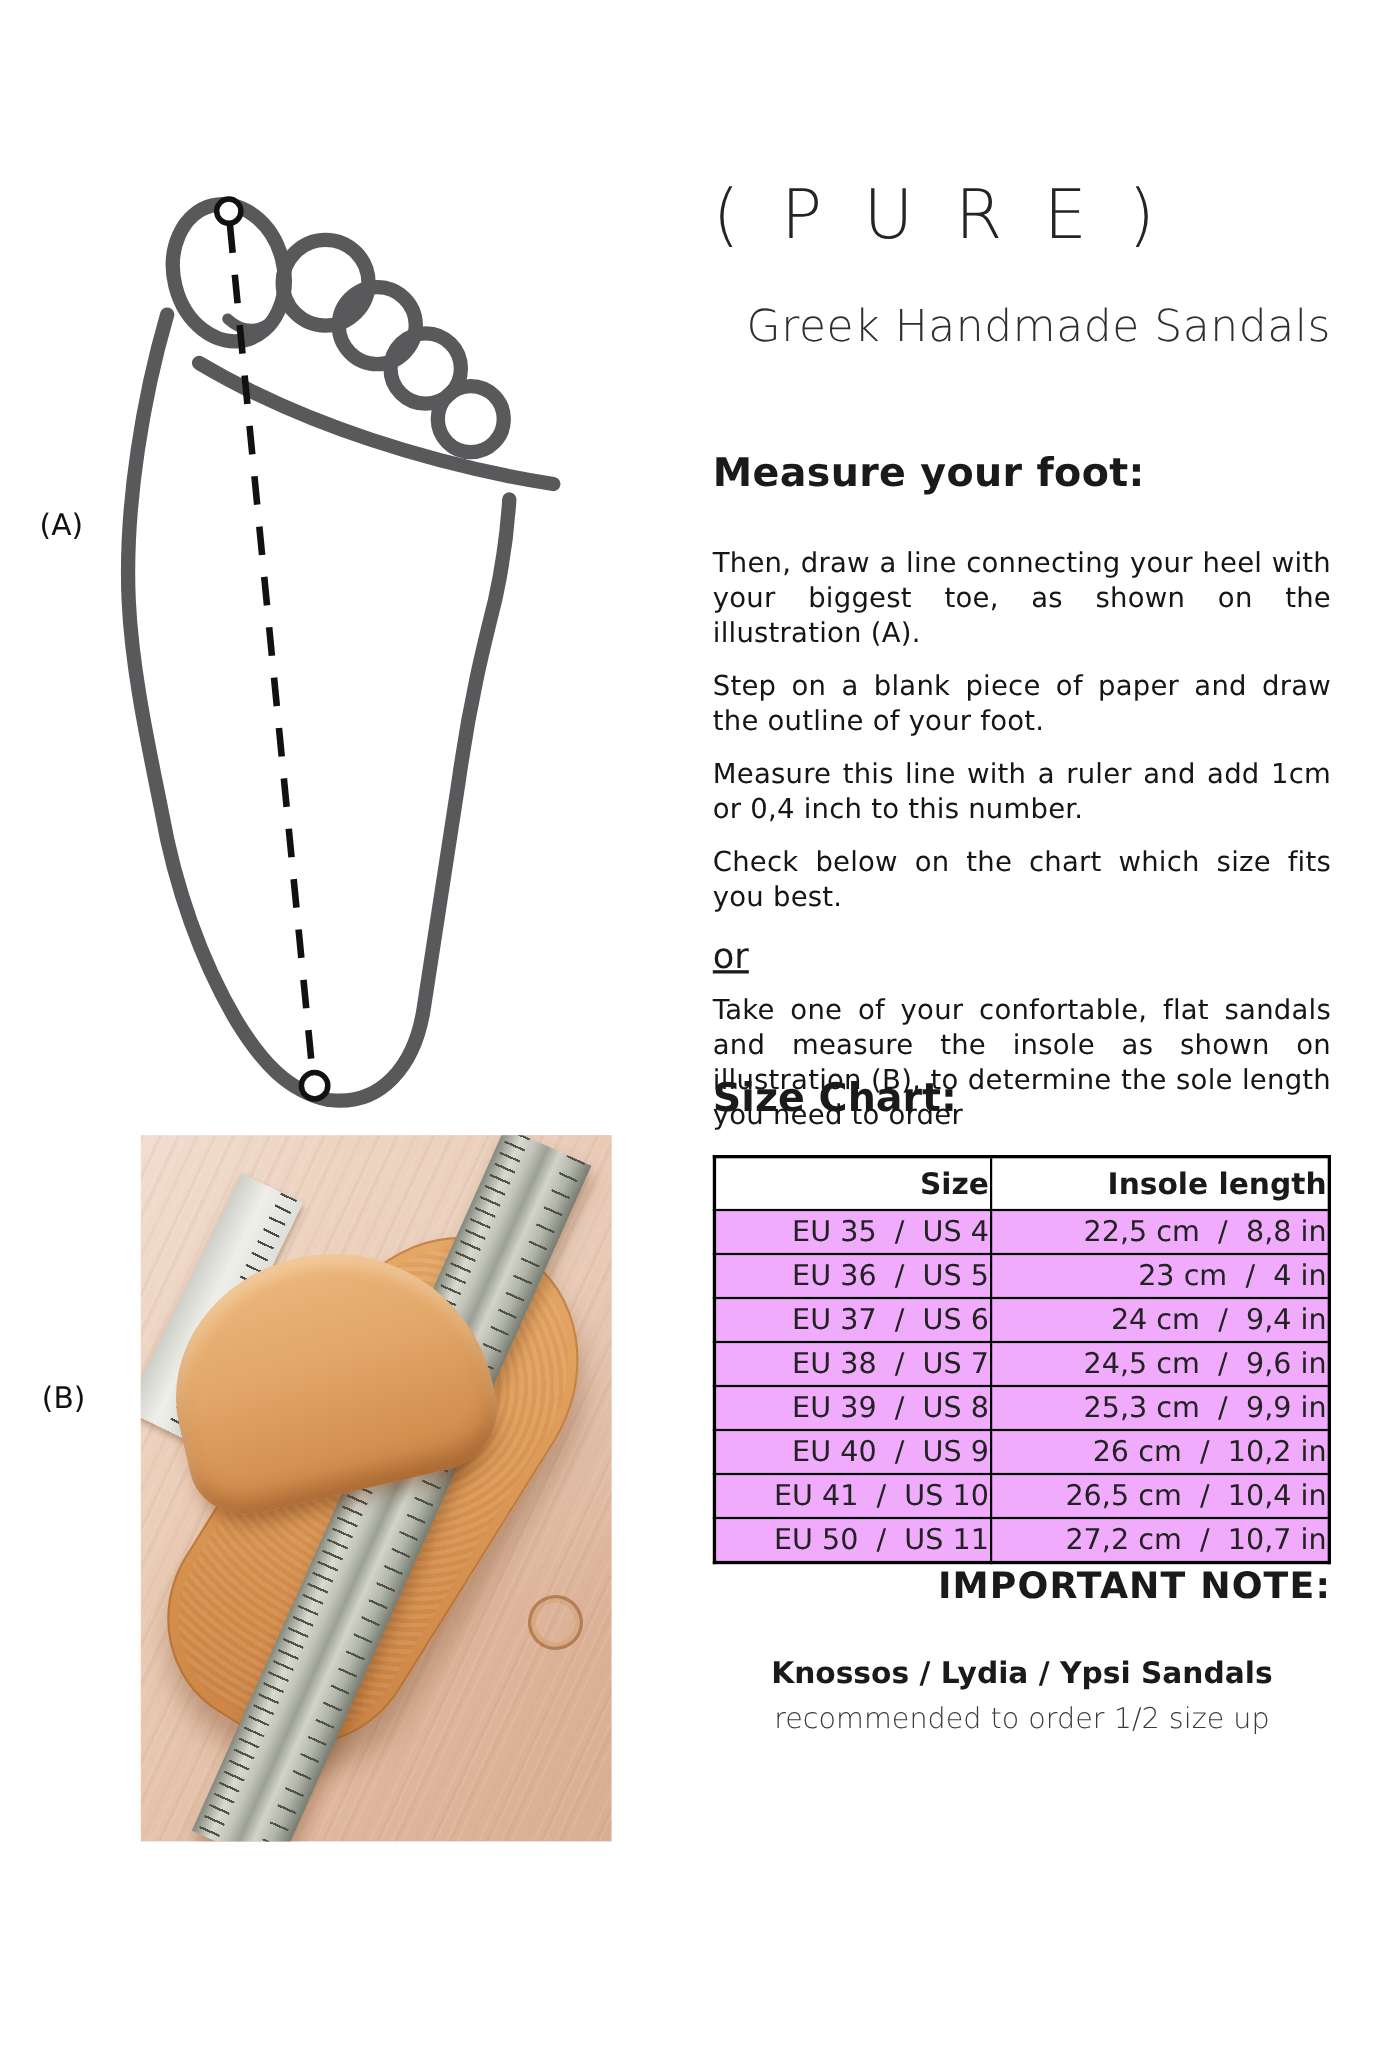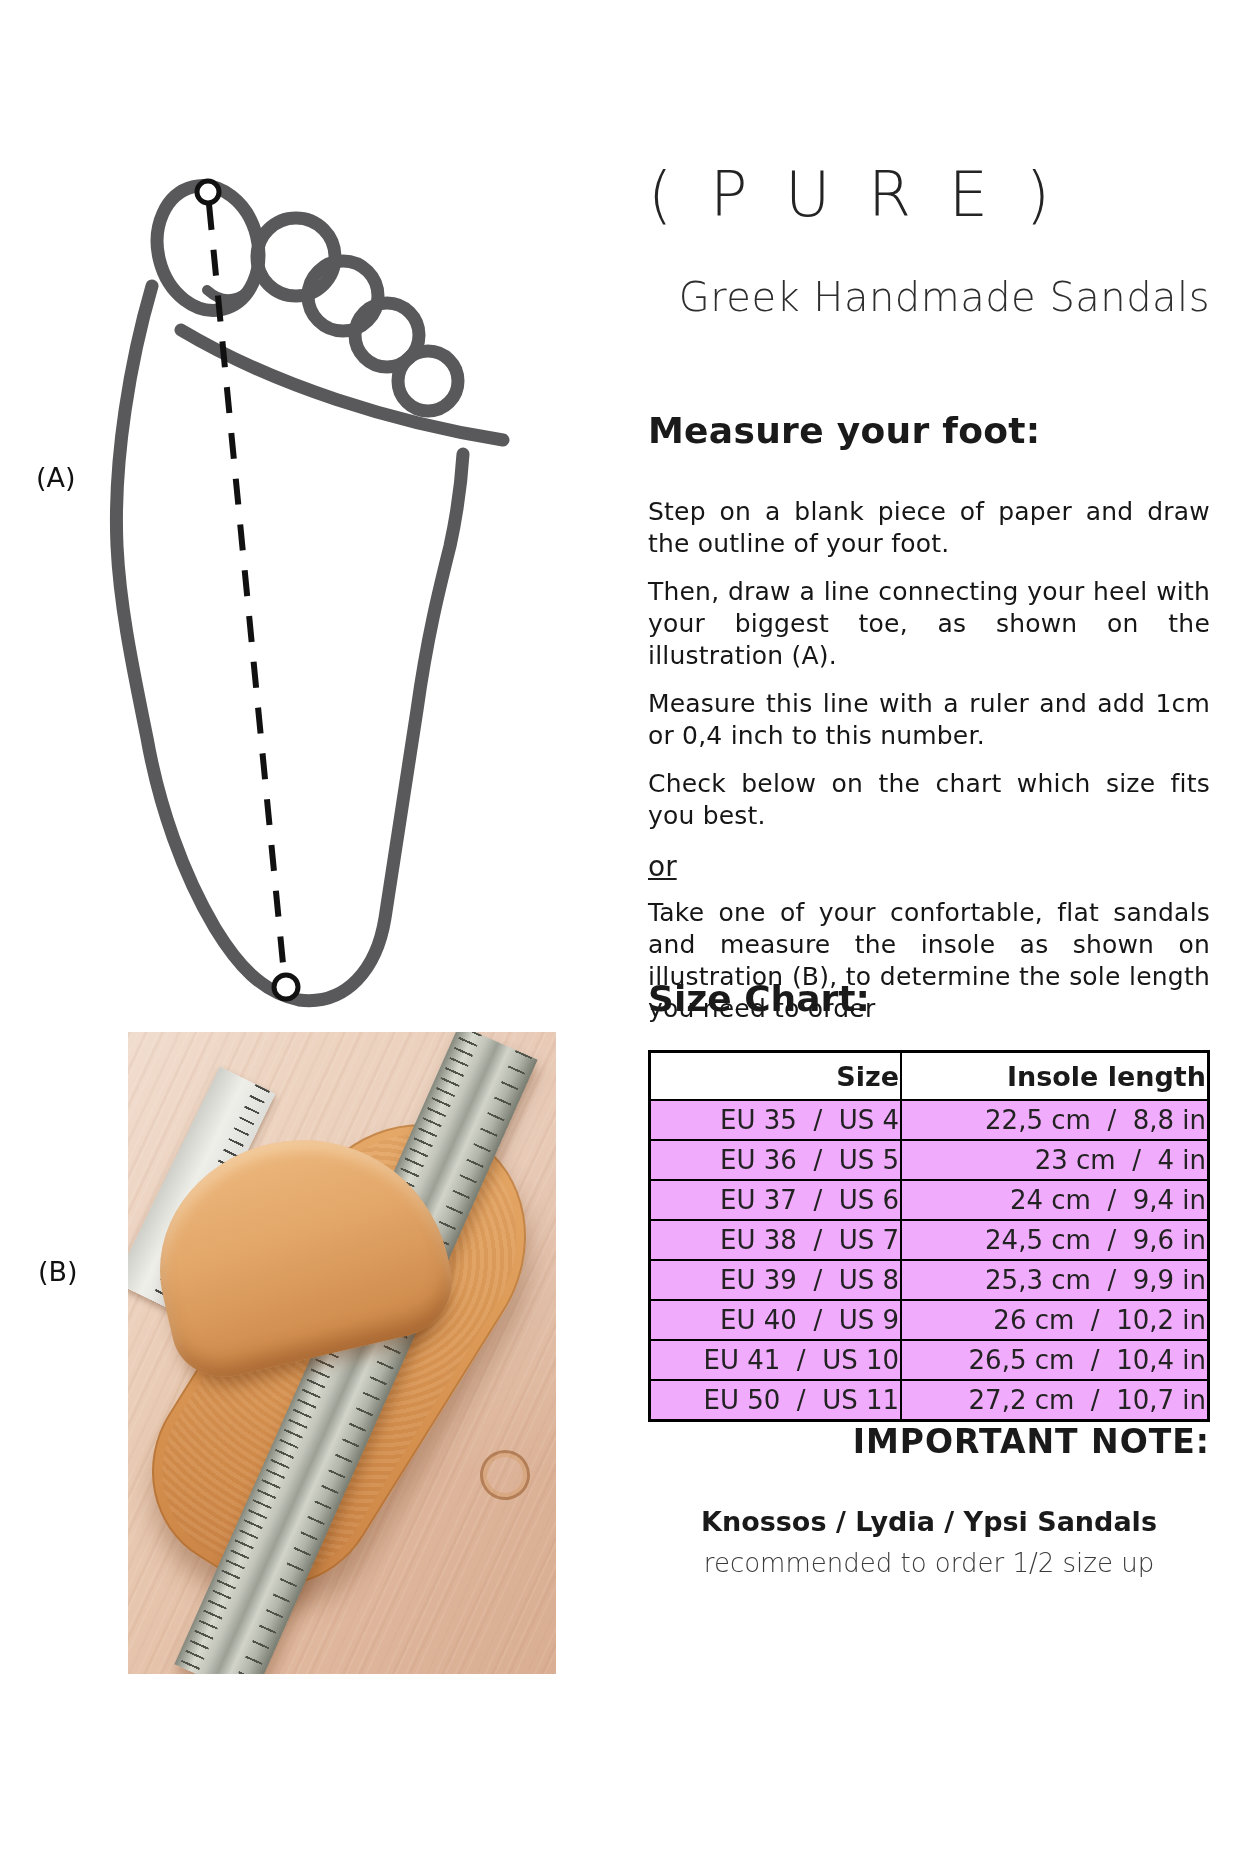--- a/index.html
+++ b/index.html
@@ -19,21 +19,21 @@
   .rightcol { position:absolute; left:648px; top:0; width:562px; height:1665px; }
   .logo { position:absolute; top:158px; left:0; font-size:62px; font-weight:100;
           letter-spacing:9px; color:#242424; white-space:nowrap; }
   .subtitle { position:absolute; top:274px; right:0; font-size:40px; font-weight:300;
               color:#2e2e2e; letter-spacing:0.5px; white-space:nowrap; }
   .measure-heading { position:absolute; top:410px; left:0; font-size:36px; font-weight:700;
                      letter-spacing:0.3px; }
   .instructions { position:absolute; top:496px; left:0; width:562px; }
   .para { margin:0 0 16px; font-size:25px; line-height:1.28; text-align:justify;
           letter-spacing:0.2px; color:#161616; }
-  .or-label { display:inline-block; margin:2px 0 14px; font-size:28px; text-decoration:underline;text-align:center; }
+  .or-label { display:inline-block; margin:2px 0 14px; font-size:32px; text-decoration:underline;text-align:center; }
   .sizechart-heading { position:absolute; top:978px; left:0; font-size:36px; font-weight:700; }
 
   table.sizechart { position:absolute; top:1050px; left:0; width:562px; border-collapse:collapse;
                     border:3px solid #000; table-layout:fixed; }
   table.sizechart th, table.sizechart td {
     border:2px solid #000; text-align:right; white-space:pre; overflow:hidden;
   }
   table.sizechart th { height:44px; font-size:27px; font-weight:600; background:#ffffff; }
   table.sizechart td { height:36px; font-size:26px; font-weight:400; color:#222; }
   table.sizechart col.c1 { width:45%; }
@@ -139,22 +139,22 @@
   </div>
 
   <div class="rightcol">
     <div class="logo">( P U R E )</div>
     <div class="subtitle">Greek Handmade Sandals</div>
 
     <div class="measure-heading">Measure your foot:</div>
 
     <div class="instructions">
       <div>
+          <p class="para">Then, draw a line connecting your heel with your biggest toe, as shown on the illustration (A).</p>
           <p class="para">Step on a blank piece of paper and draw the outline of your foot.</p>
-          <p class="para">Then, draw a line connecting your heel with your biggest toe, as shown on the illustration (A).</p>
           <p class="para">Measure this line with a ruler and add 1cm or 0,4 inch to this number.</p>
           <p class="para">Check below on the chart which size fits you best.</p>
         </div>
       <span class="or-label">or</span>
       <p class="para">Take one of your confortable, flat sandals and measure the insole as shown on illustration (B), to determine the sole length you need to order</p>
     </div>
 
     <div class="sizechart-heading">Size Chart:</div>
 
     <table class="sizechart">

